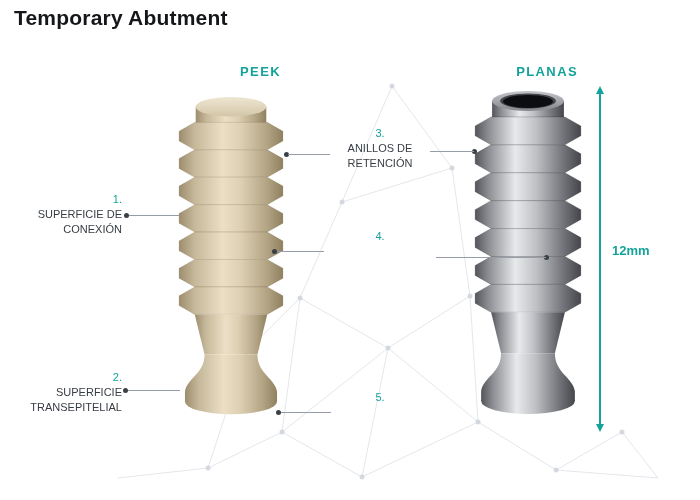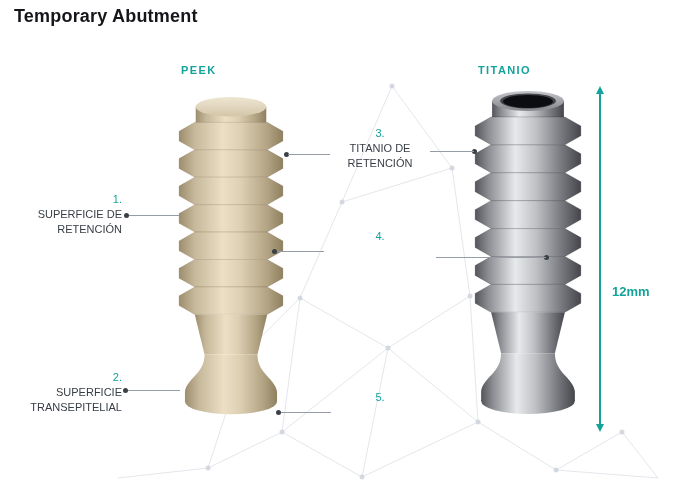--- a/index.html
+++ b/index.html
@@ -6,26 +6,26 @@
   html,body { width:700px; height:500px; }
   body {
     position:relative; overflow:hidden; background:#ffffff;
     font-family:"Liberation Sans", sans-serif;
   }
   .stage { position:absolute; inset:0; }
   .mesh { position:absolute; left:0; top:0; width:700px; height:500px; }
 
   .title {
     position:absolute; left:14px; top:6px;
-    font-size:18px; font-weight:700; color:#15161a; letter-spacing:0.2px;
+    font-size:21px; font-weight:700; color:#15161a; letter-spacing:0.2px;
   }
 
   .col-header {
-    position:absolute; top:64px; width:100px; text-align:left;
-    font-size:11px; font-weight:700; letter-spacing:1.4px; color:#14a39a;
+    position:absolute; top:64px; width:100px; text-align:right;
+    font-size:13px; font-weight:700; letter-spacing:1.4px; color:#14a39a;
   }
   .peek-header { left:181px; }
   .ti-header   { left:478px; }
 
   .abutment { position:absolute; }
   .abutment.peek { left:177px; top:92px; width:108px; height:338px; }
   .abutment.ti   { left:471px; top:86px; width:114px; height:344px; }
 
   .callout { position:absolute; font-size:11px; color:#383d45; line-height:1.3; }
   .callout .num { color:#14a39a; margin-bottom:1px; }
@@ -57,21 +57,21 @@
   .measure-line {
     position:absolute; left:599px; top:88px; width:2px; height:342px;
     background:#14a39a;
   }
   .arrow { position:absolute; left:-3px; width:0; height:0;
     border-left:4px solid transparent; border-right:4px solid transparent; }
   .arrow.up   { top:-2px;    border-bottom:8px solid #14a39a; }
   .arrow.down { bottom:-2px; border-top:8px solid #14a39a; }
   .measure-label {
     position:absolute; left:612px; top:243px;
-    font-size:13px; font-weight:700; color:#14a39a;margin-top:41px;
+    font-size:13px; font-weight:700; color:#14a39a;
   }
 </style>
 </head>
 <body>
 
 <div class="stage">
 
   <svg class="mesh" aria-hidden="true">
     <g stroke="#ccd1da" stroke-width="1" stroke-opacity="0.55" fill="none">
       <path d="M392,86 L342,202 M392,86 L452,168 M342,202 L300,298 M452,168 L470,296
@@ -94,21 +94,21 @@
         <circle cx="556" cy="470" r="2.5"></circle>
       <circle cx="622" cy="432" r="2.5"></circle>
         <circle cx="208" cy="468" r="2.5"></circle>
       <circle cx="246" cy="352" r="2.5"></circle>
     </g>
   </svg>
 
   <h1 class="title">Temporary Abutment</h1>
 
   <div class="col-header peek-header">PEEK</div>
-  <div class="col-header ti-header">TITANIO</div>
+  <div class="col-header ti-header">PLANAS</div>
 
   <svg class="abutment peek" viewBox="0 0 110 345" aria-hidden="true">
     <defs>
       <linearGradient id="gPeek" x1="0" y1="0" x2="1" y2="0">
         <stop offset="0" stop-color="#9c8d6d"></stop>
         <stop offset="0.15" stop-color="#c6b89a"></stop>
         <stop offset="0.42" stop-color="#ecdfc5"></stop>
         <stop offset="0.6" stop-color="#dccfb2"></stop>
         <stop offset="0.85" stop-color="#b2a383"></stop>
         <stop offset="1" stop-color="#8f8160"></stop>
@@ -160,36 +160,36 @@
     <use href="#ringShape" y="171" fill="url(#gTi)" stroke="rgba(15,15,20,0.35)" stroke-width="0.6"></use>
     <use href="#ringShape" y="199" fill="url(#gTi)" stroke="rgba(15,15,20,0.35)" stroke-width="0.6"></use>
     <polygon points="18,227 28,268 82,268 92,227" fill="url(#gTi)"></polygon>
     <path d="M28,268 C28,288 10,292 8,306 L8,316 L102,316 L102,306 C100,292 82,288 82,268 Z" fill="url(#gTi)"></path>
     <ellipse cx="55" cy="316" rx="47" ry="13" fill="url(#gTi)"></ellipse>
   </svg>
 
   <div class="callout c1">
     <div class="num">1.</div>
     <div class="lbl">SUPERFICIE DE
-RETENCIÓN</div>
+CONEXIÓN</div>
   </div>
   <div class="dot d1"></div>
   <div class="leader l1"></div>
 
   <div class="callout c2">
     <div class="num">2.</div>
     <div class="lbl">SUPERFICIE
 TRANSEPITELIAL</div>
   </div>
   <div class="dot d2"></div>
   <div class="leader l2"></div>
 
   <div class="callout c3">
     <div class="num">3.</div>
-    <div class="lbl">TITANIO DE
+    <div class="lbl">ANILLOS DE
 RETENCIÓN</div>
   </div>
   <div class="dot d3a"></div>
   <div class="leader l3a"></div>
   <div class="dot d3b"></div>
   <div class="leader l3b"></div>
 
   <div class="callout c4">
     <div class="num">4.</div>
   </div>

